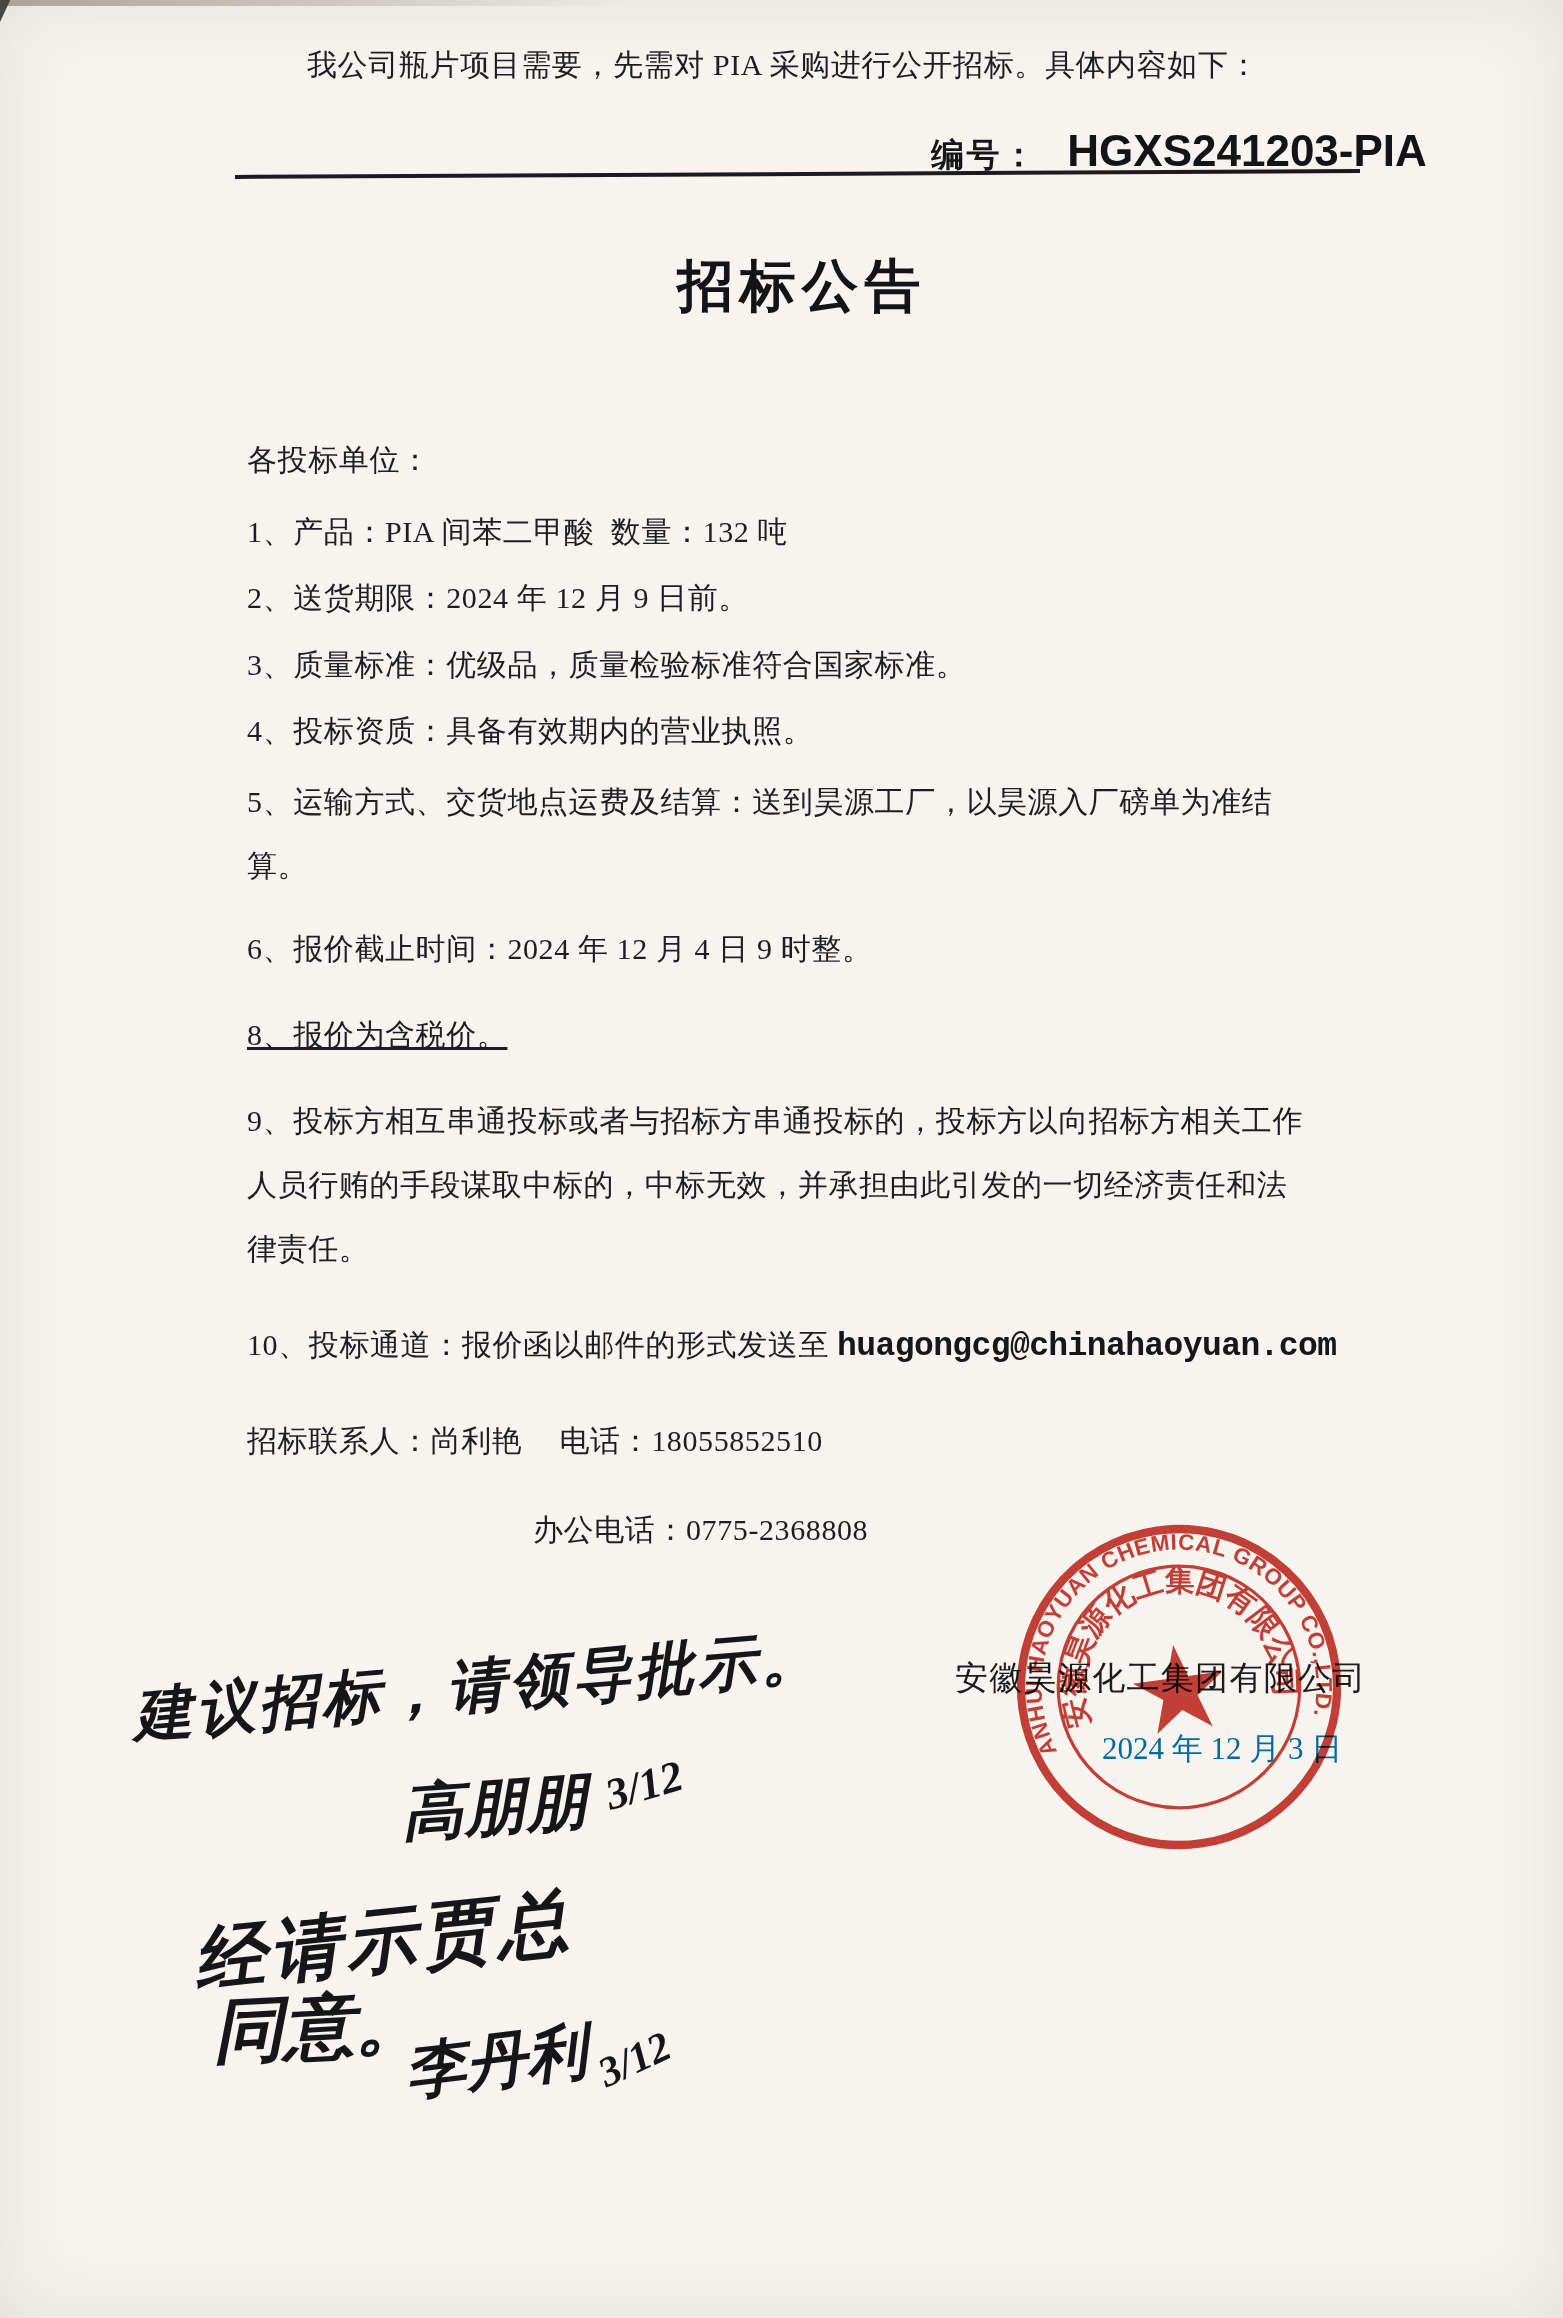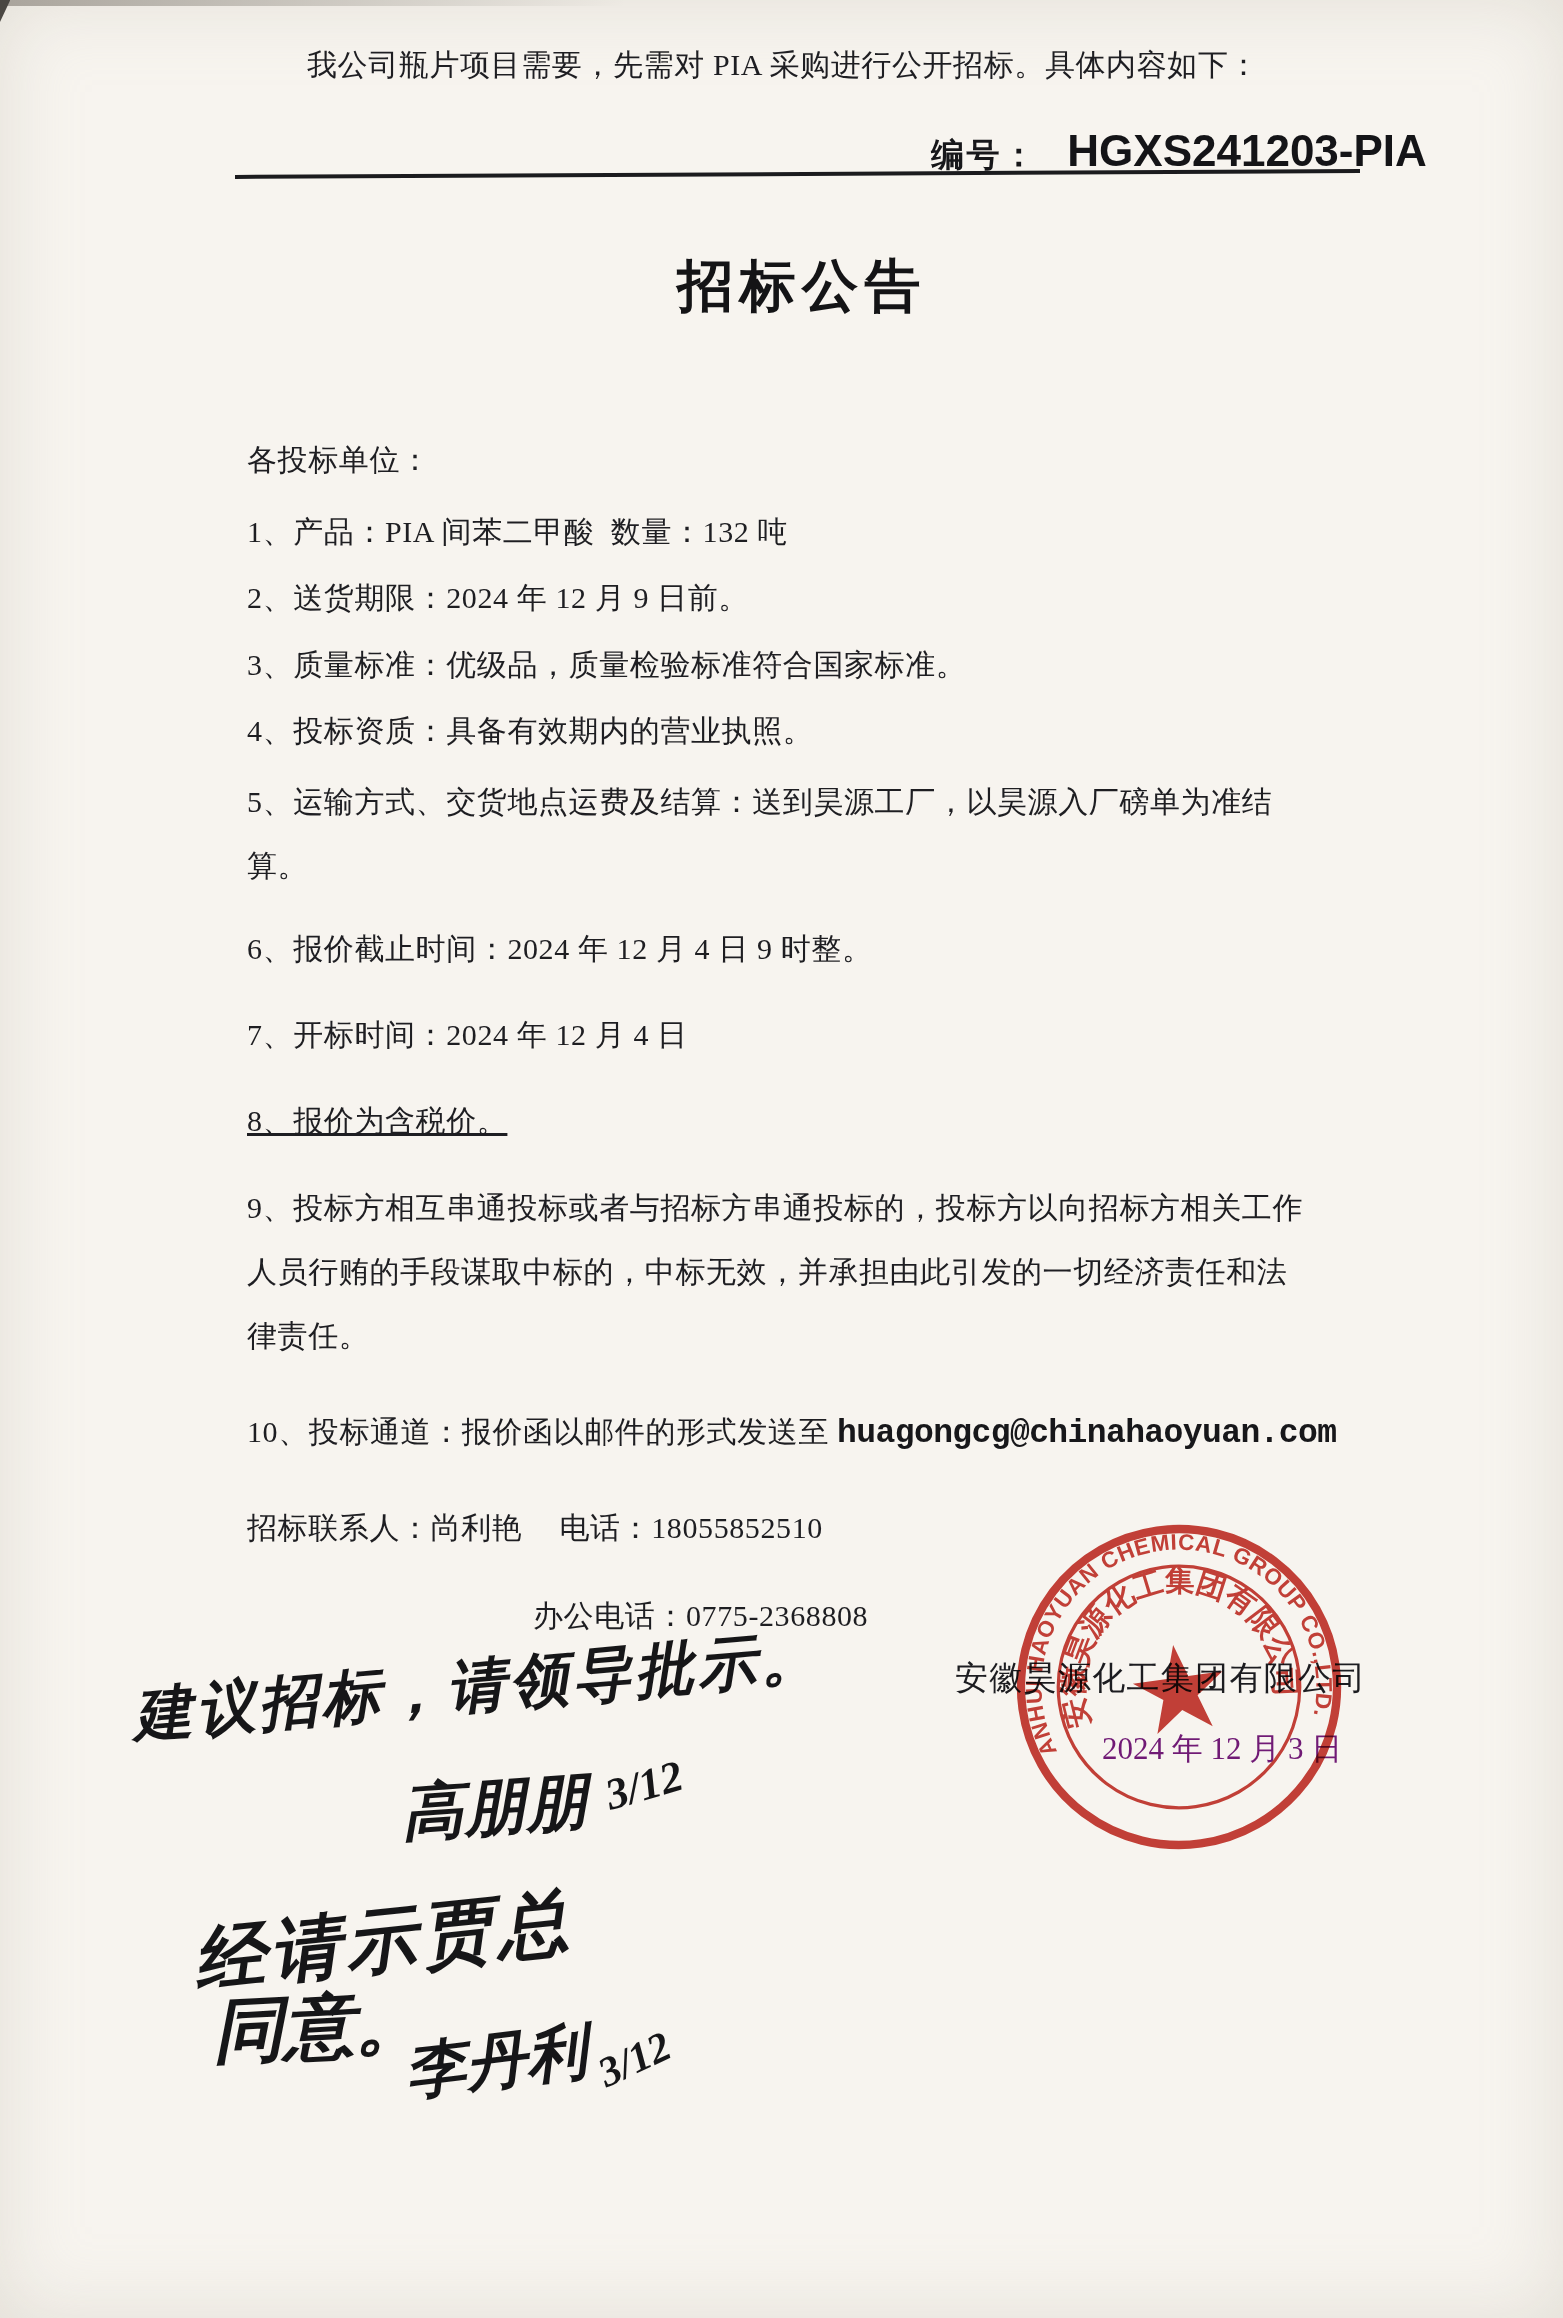--- a/index.html
+++ b/index.html
@@ -26,21 +26,21 @@
   .salutation{margin-top:331px;}
   .intro{margin-top:33px;padding-left:60px;}
   .it1{margin-top:7.7px;} .it2{margin-top:2.6px;} .it3{margin-top:2.6px;} .it4{margin-top:2.6px;}
   .it5{margin-top:6.4px;} .it6{margin-top:19px;} .it7{margin-top:22.5px;} .it8{margin-top:22px;text-decoration:underline;}
   .it9{margin-top:22.5px;} .it10{margin-top:32px;} .contact{margin-top:32px;} .office{margin-top:24.4px;padding-left:286px;}
   .email{font-family:"Liberation Mono","DejaVu Sans Mono",monospace;font-size:33px;font-weight:600;
         letter-spacing:-0.6px;color:#17171a;}
   .gap-left{margin-left:37px;}
   
   .company-name{position:absolute;left:955px;top:1656px;font-size:33px;color:#1c1c20;letter-spacing:1.3px;white-space:pre;}
-  .issue-date{position:absolute;left:1102px;top:1728px;font-size:31px;color:#701a75;white-space:pre;}
+  .issue-date{position:absolute;left:1102px;top:1728px;font-size:31px;color:#0369a1;white-space:pre;}
   
   .stamp{position:absolute;left:1012px;top:1520px;width:334px;height:334px;
         transform:rotate(-8deg);opacity:.88;mix-blend-mode:multiply;}
   
   .hand{position:absolute;font-family:"Liberation Serif","DejaVu Serif",serif;font-style:italic;
         font-weight:700;color:#161618;white-space:pre;}
   .hw-note1{left:132px;top:1647px;font-size:59px;transform:rotate(-5deg);letter-spacing:3.9px;}
   .hw-sign1{left:401px;top:1762px;font-size:62px;transform:rotate(-4deg);}
   .hw-sign1 .d{font-size:44px;vertical-align:18px;margin-left:19px;transform:rotate(-12deg);display:inline-block;}
   .hw-note2{left:193px;top:1894px;font-size:71px;transform:rotate(-6deg);letter-spacing:5.1px;}
@@ -75,23 +75,20 @@
     <div class="it4">
       <div class="line">4、投标资质：具备有效期内的营业执照。</div>
     </div>
     <div class="it5">
       <div class="line">5、运输方式、交货地点运费及结算：送到昊源工厂，以昊源入厂磅单为准结</div>
       <div class="line">算。</div>
     </div>
     <div class="it6">
       <div class="line">6、报价截止时间：2024 年 12 月 4 日 9 时整。</div>
     </div>
-    <div class="it7">
-      <div class="line">7、开标时间：2024 年 12 月 4 日</div>
-    </div>
     <div class="it8">
       <div class="line">8、报价为含税价。</div>
     </div>
     <div class="it9">
       <div class="line">9、投标方相互串通投标或者与招标方串通投标的，投标方以向招标方相关工作</div>
       <div class="line">人员行贿的手段谋取中标的，中标无效，并承担由此引发的一切经济责任和法</div>
       <div class="line">律责任。</div>
     </div>
     <div class="it10 line"><span>10、投标通道：报价函以邮件的形式发送至 </span><span class="email">huagongcg@chinahaoyuan.com</span></div>
 

